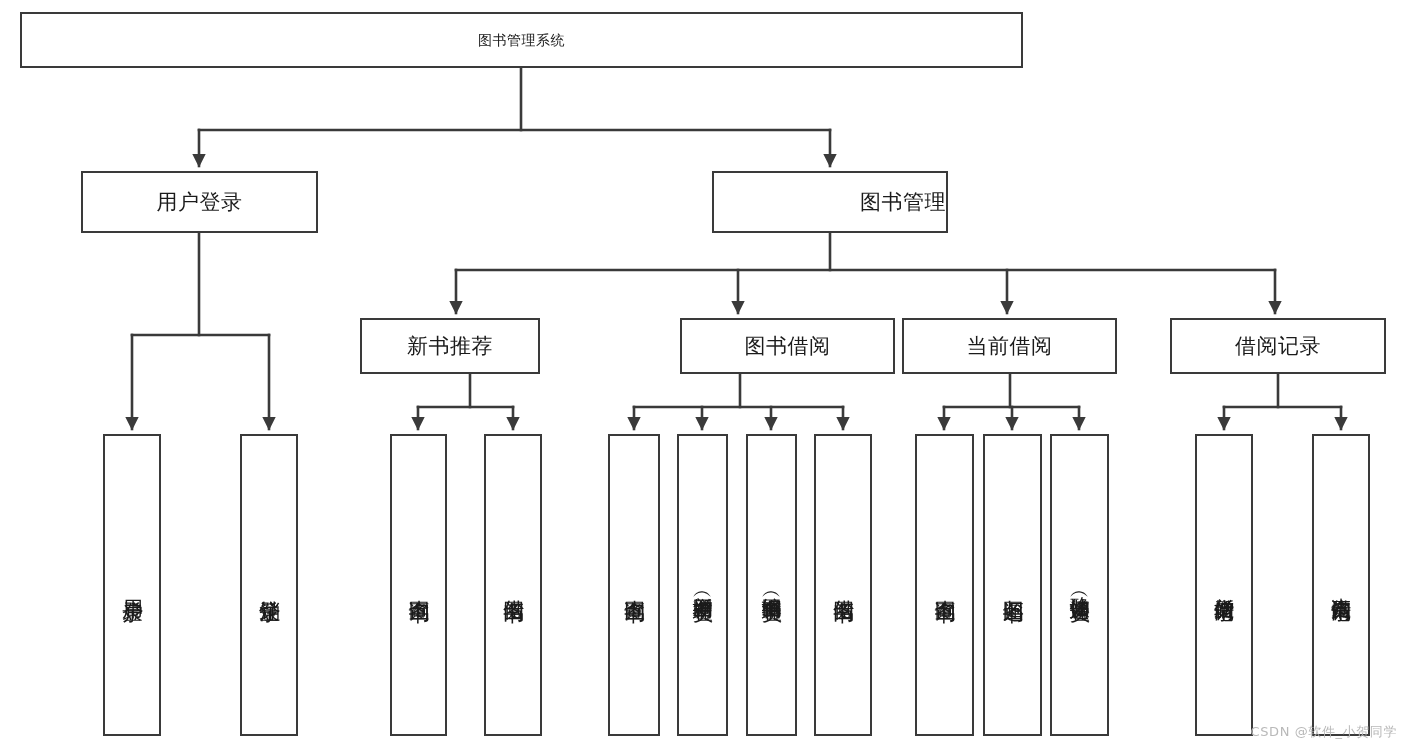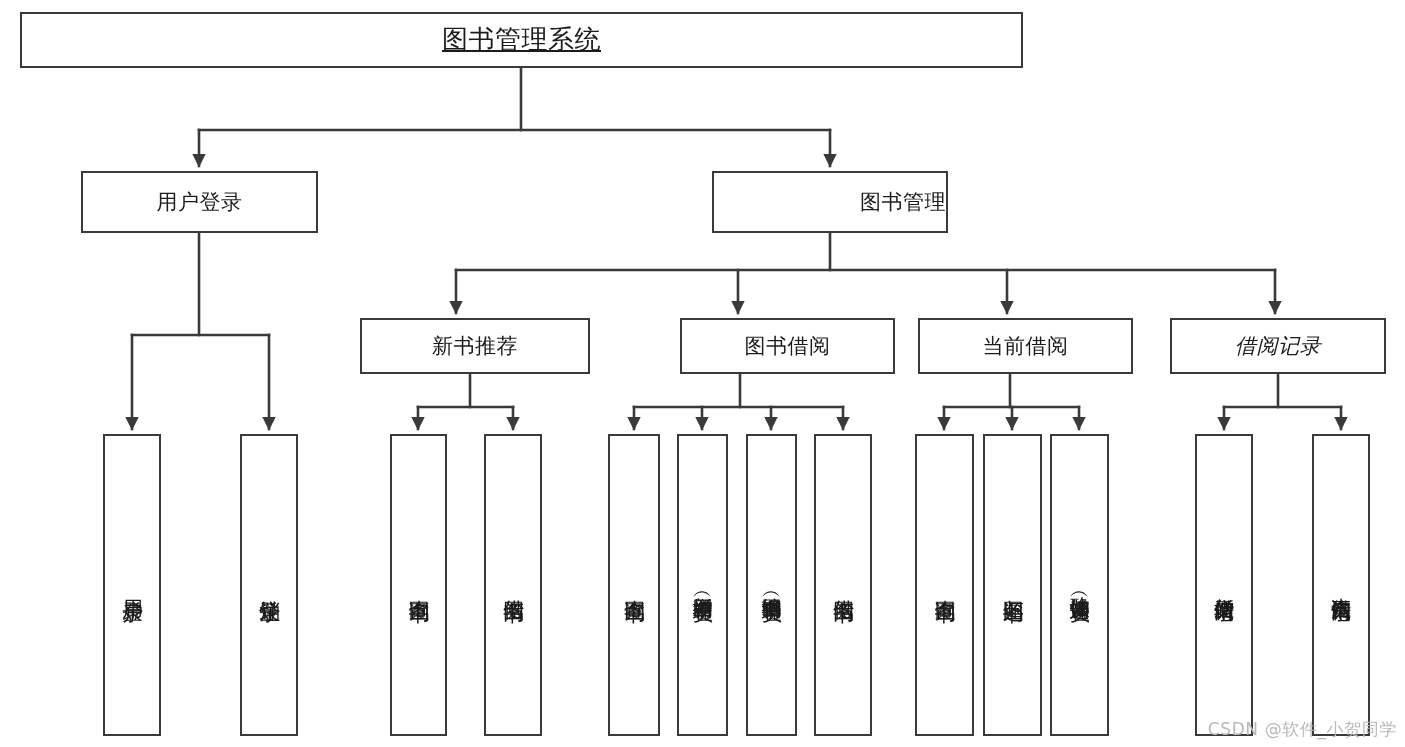--- a/index.html
+++ b/index.html
@@ -35,41 +35,41 @@
     display:block;
     text-align:center;
     line-height:1.05;
     white-space:nowrap;
   }
   
   .node.h .label{
     font-size:21px;
     letter-spacing:0.5px;
   }
-  .node.root .label{ font-size:26px;text-decoration:underline; }
+  .node.root .label{ font-size:14px; }
   
   .node.v{
     align-items:center;
     justify-content:center;
     padding:4px 0;
   }
   .node.v .label{
     writing-mode:vertical-rl;
     text-orientation:upright;
     font-size:21px;
     line-height:1.22;
     letter-spacing:1px;
     white-space:nowrap;
   }
   .node.v.tall .label{ font-size:20px; line-height:1.18; }
   #watermark{
     position:absolute;
     right:8px;
     bottom:6px;
-    font-size:17px;
+    font-size:13px;
     color:#b9b9b9;
     letter-spacing:0.6px;
     white-space:nowrap;
     user-select:none;
   }
 </style>
 </head>
 <body>
 
 <div id="diagram">
@@ -128,30 +128,30 @@
     <span class="label">图书管理系统</span>
   </div>
 
   <div class="node h" style="left:81px;top:171px;width:237px;height:62px;">
     <span class="label">用户登录</span>
   </div>
   <div class="node h" style="left:712px;top:171px;width:236px;height:62px;justify-content:flex-end;">
     <span class="label">图书管理</span>
   </div>
 
-  <div class="node h" style="left:360px;top:318px;width:230px;height:56px;">
+  <div class="node h" style="left:360px;top:318px;width:180px;height:56px;">
     <span class="label">新书推荐</span>
   </div>
   <div class="node h" style="left:632px;top:318px;width:215px;height:56px;margin-left:48px;">
     <span class="label">图书借阅</span>
   </div>
-  <div class="node h" style="left:902px;top:318px;width:215px;height:56px;margin-left:16px;">
+  <div class="node h" style="left:902px;top:318px;width:215px;height:56px;">
     <span class="label">当前借阅</span>
   </div>
-  <div class="node h" style="left:1170px;top:318px;width:216px;height:56px;font-style:italic;">
+  <div class="node h" style="left:1170px;top:318px;width:216px;height:56px;">
     <span class="label">借阅记录</span>
   </div>
 
   <div class="node v" style="left:103px;top:434px;width:58px;height:302px;">
     <span class="label">用户登录</span>
   </div>
   <div class="node v" style="left:240px;top:434px;width:58px;height:302px;">
     <span class="label">注销登录</span>
   </div>
 

